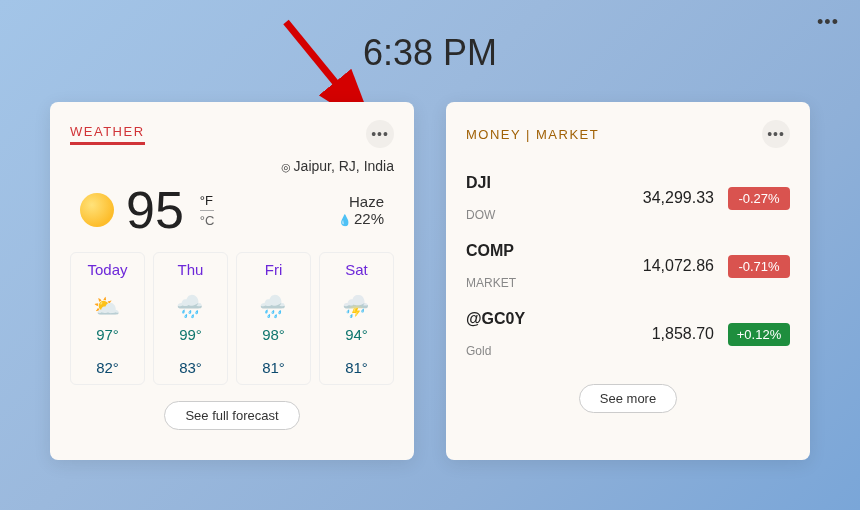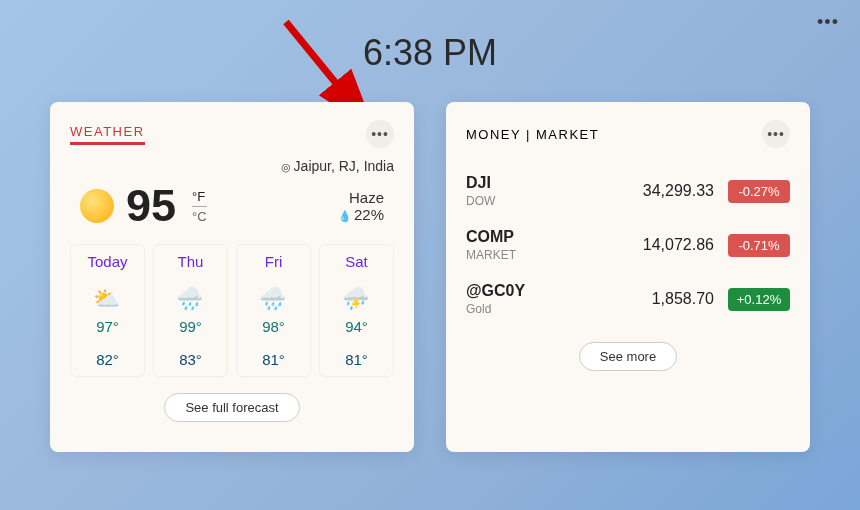--- a/index.html
+++ b/index.html
@@ -38,21 +38,21 @@
       padding: 18px 20px 18px;
       position: relative;
     }
     .card-header {
       display: flex; align-items: center; justify-content: space-between;
       margin-bottom: 10px;
     }
     .card-title {
       font-size: 13px;
       letter-spacing: 1.5px;
-      color: #000000;
+      color: #a16207;
       font-weight: 500;
     }
     .card-title.active {
       color: #d13438;
       border-bottom: 3px solid #d13438;
       padding-bottom: 3px;
     }
     .more-btn {
       width: 28px; height: 28px;
       border-radius: 50%;
@@ -73,21 +73,21 @@
     .location::before { content: "◎ "; font-size: 11px; }
     .current {
       display: flex; align-items: center; justify-content: space-between;
       padding: 0 10px 12px;
     }
     .cur-left { display: flex; align-items: center; gap: 12px; }
     .sun-icon {
       width: 34px; height: 34px; border-radius: 50%;
       background: radial-gradient(circle at 35% 35%, #ffe27a, #fdbd2b 70%);
     }
-    .temp { font-size: 45px; font-weight: 700; color: #222; }
+    .temp { font-size: 52px; font-weight: 400; color: #222; }
     .units { display: flex; flex-direction: column; font-size: 13px; color: #666; margin-left: 4px;}
     .units .f { color: #222; border-bottom: 1px solid #aaa; padding-bottom: 2px; margin-bottom: 2px;}
     .cur-right { text-align: right; font-size: 15px; color: #333; }
     .cur-right .hum::before { content: "💧"; font-size: 11px; margin-right: 2px;}
     .forecast {
       display: flex; gap: 8px;
     }
     .day {
       flex: 1;
       border: 1px solid #eee;
@@ -110,21 +110,21 @@
       color: #333;
       cursor: pointer;
     }
     
     .tickers { margin-top: 16px; }
     .ticker-row {
       display: flex; align-items: center; justify-content: space-between;
       padding: 10px 0;
     }
     .ticker-left .sym { font-size: 16px; font-weight: 600; color: #222; }
-    .ticker-left .sub { font-size: 12px; color: #888; margin-top: 2px;}
+    .ticker-left .sub { font-size: 12px; color: #888; margin-top: 16px;}
     .ticker-mid { font-size: 16px; color: #222; text-align: right; flex: 1; padding-right: 14px;}
     .ticker-change {
       min-width: 62px;
       text-align: center;
       color: #fff;
       font-size: 13px;
       padding: 4px 6px;
       border-radius: 4px;
     }
     .down { background: #d9534f; }

